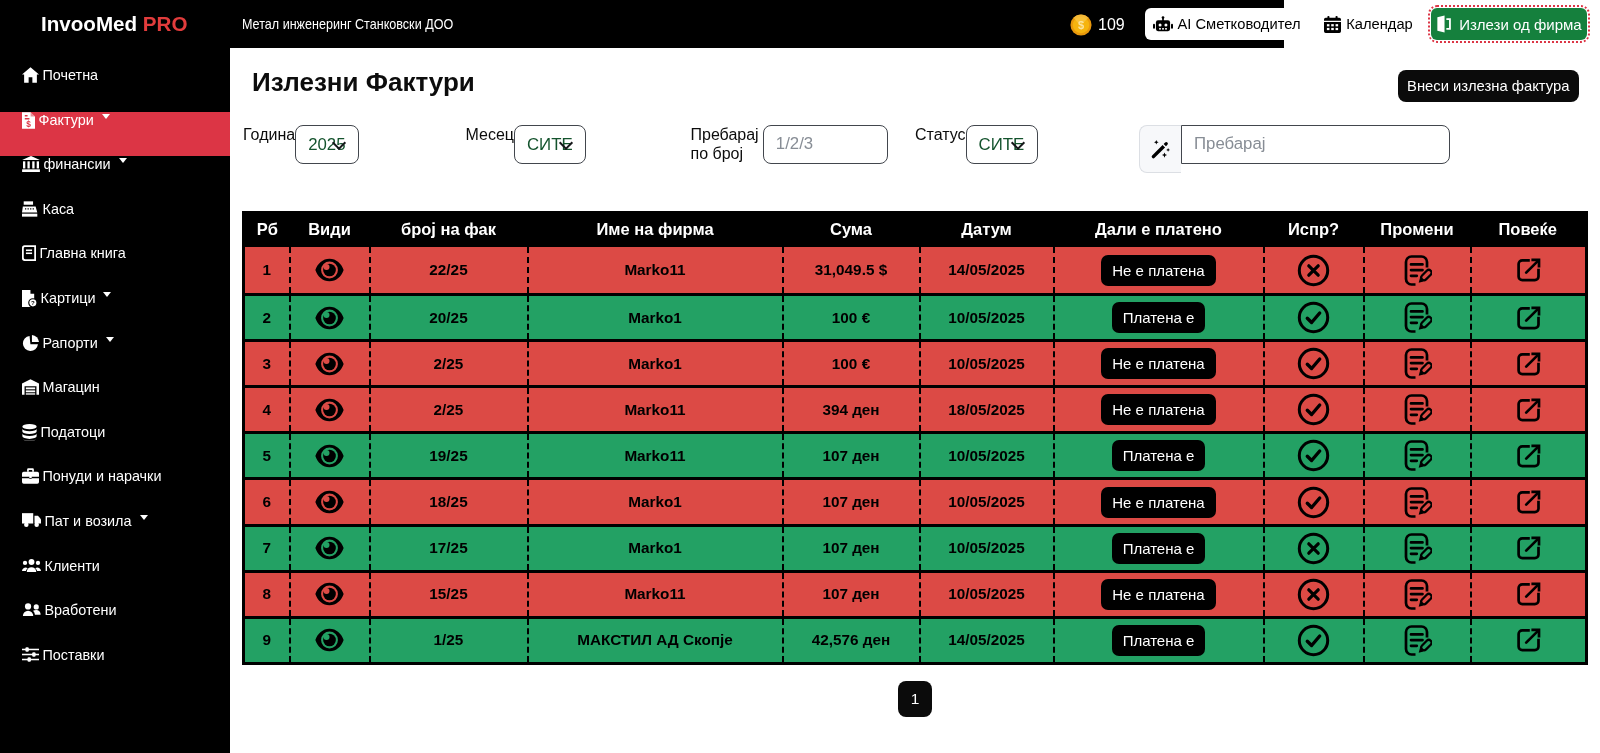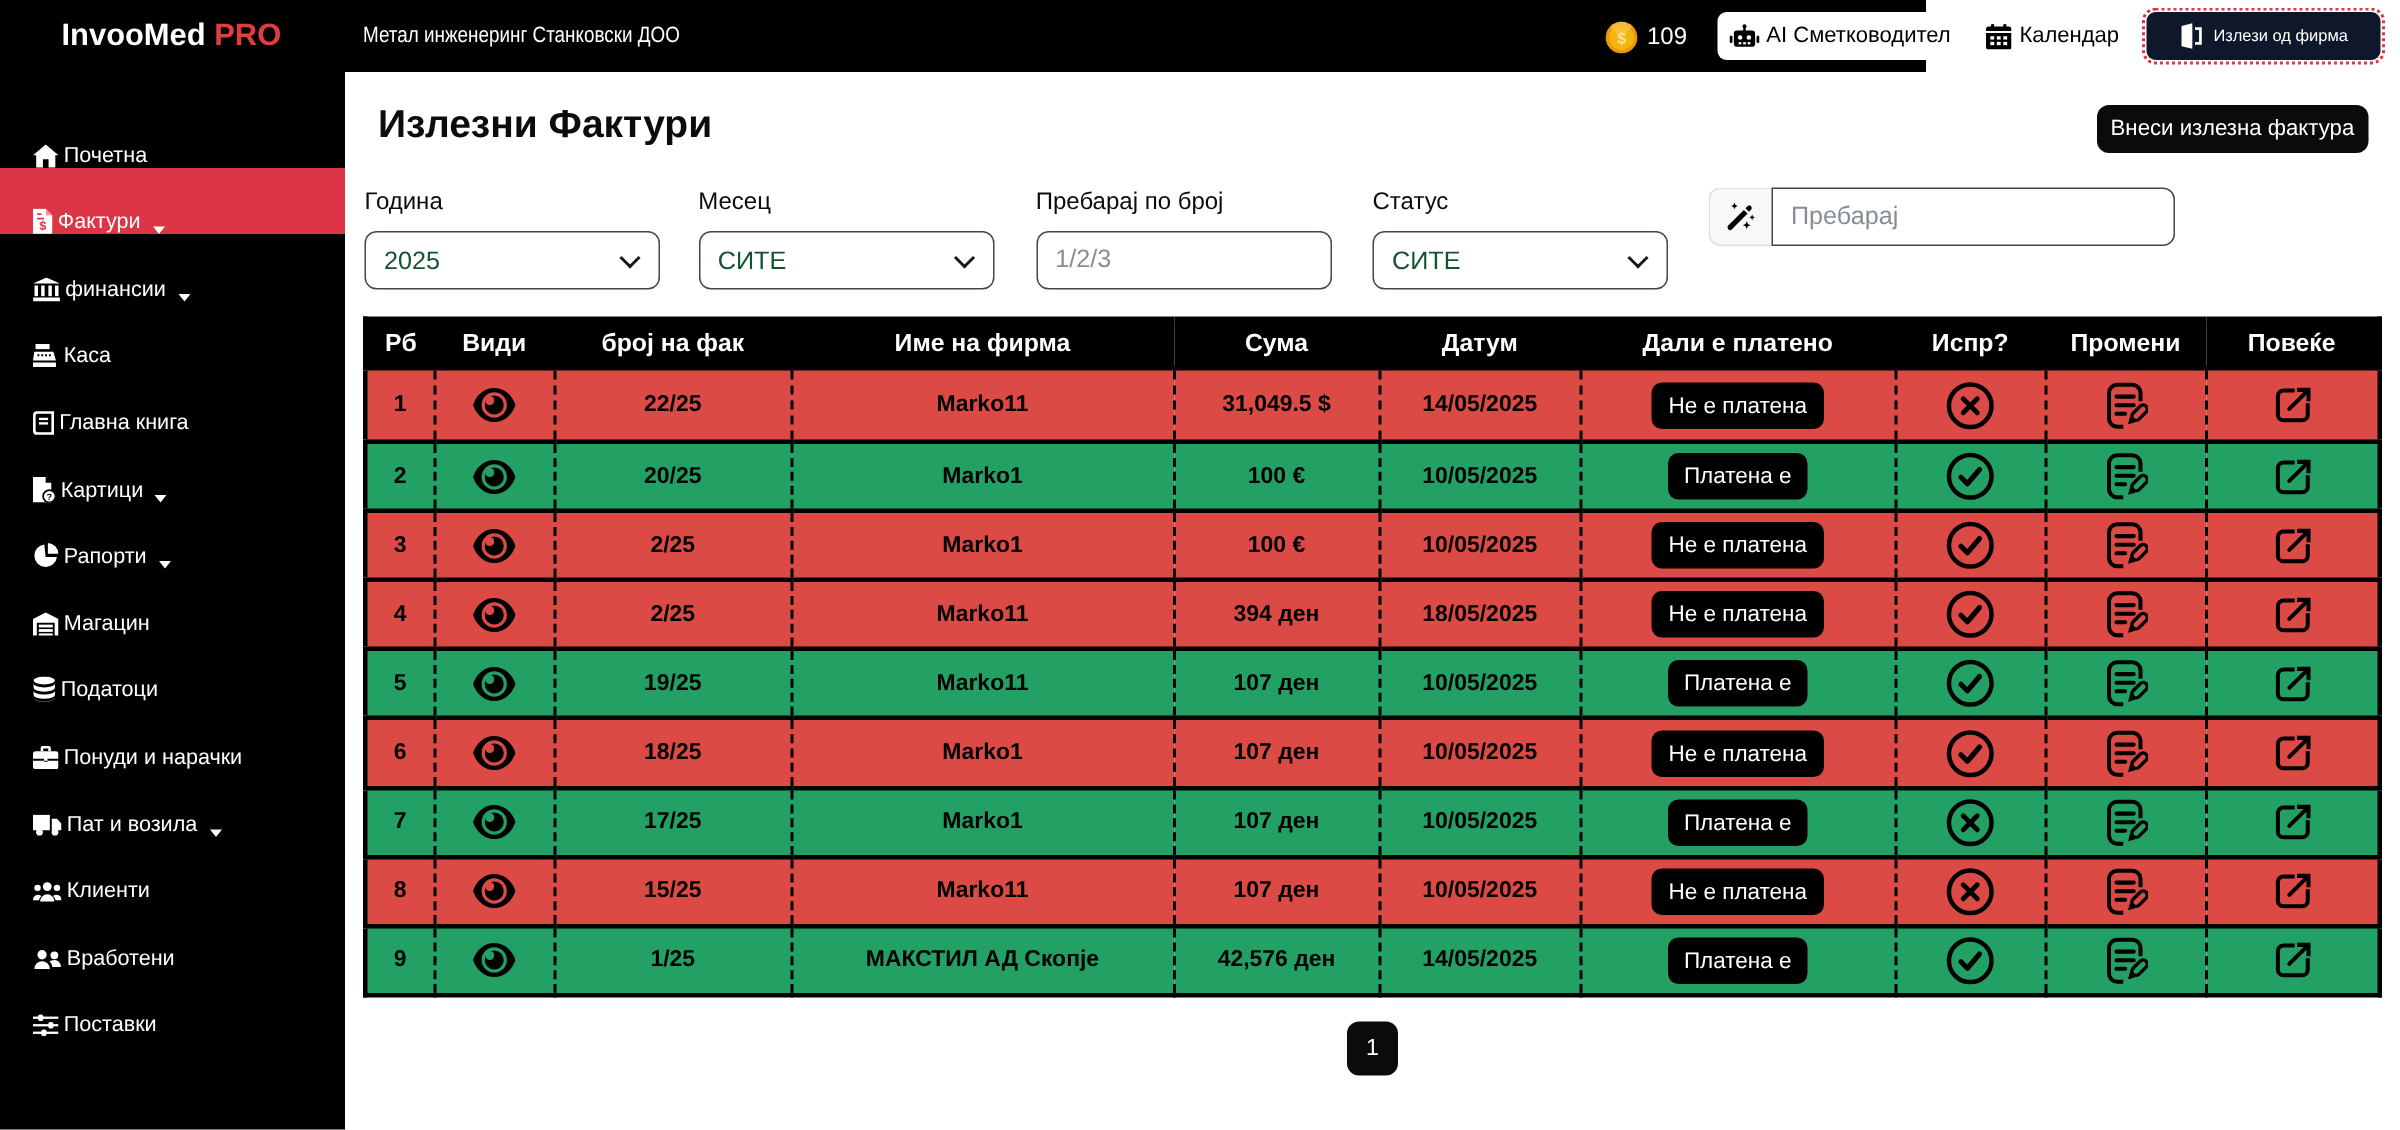--- a/index.html
+++ b/index.html
@@ -7,33 +7,33 @@
 html,body{width:1600px;height:753px;overflow:hidden;background:#fff;font-family:"Liberation Sans",sans-serif}
 .topbar{position:absolute;top:0;left:0;width:1284px;height:48px;background:#000;z-index:5}
 .logo{position:absolute;left:41px;top:14px;font-size:20.6px;line-height:20px;font-weight:bold;color:#fff}
 .logo span{color:#e23c3c}
 .company{position:absolute;left:242px;top:17px;font-size:14.8px;line-height:15px;color:#fff;transform:scaleX(0.85);transform-origin:left center;white-space:nowrap}
 .coin{position:absolute;left:1070px;top:14px}
 .coinnum{position:absolute;left:1098px;top:17px;font-size:16px;line-height:16px;color:#fff}
 .tbtn{position:absolute;top:8px;height:32px;background:#fff;color:#000;border:none;border-radius:6px;font-size:14.7px;font-family:inherit;display:flex;align-items:center;justify-content:center;gap:5px;white-space:nowrap}
 .btn-ai{left:1145px;width:163px}
 .btn-cal{left:1318px;width:101px}
-.btn-exit{left:1431px;width:156px;background:#0f172a;color:#fff;outline:2px dotted #dc3545;outline-offset:1px;font-size:11px}
+.btn-exit{left:1431px;width:156px;background:#15803d;color:#fff;outline:2px dotted #dc3545;outline-offset:1px;font-size:15px}
 .sidebar{position:absolute;top:48px;left:0;width:230px;height:705px;background:#000;z-index:4}
 .menu{list-style:none;padding-top:19px}
-.menu li{height:44.6px;display:flex;align-items:flex-end;padding-left:21.5px;color:#fff;font-size:14.4px;gap:4px;white-space:nowrap}
+.menu li{height:44.6px;display:flex;align-items:flex-start;padding-left:21.5px;color:#fff;font-size:14.4px;gap:4px;white-space:nowrap}
 .menu li.active{background:#dc3545}
 .menu li svg{flex:0 0 auto}
 .caret{display:inline-block;width:0;height:0;border-left:4.5px solid transparent;border-right:4.5px solid transparent;border-top:5.5px solid #fff;margin-left:4px;margin-top:2px}
 
 .main{position:absolute;left:230px;top:48px;width:1370px;height:705px;background:#fff}
 .pagehead h2{position:absolute;left:22px;top:19px;font-size:26px;line-height:30px;font-weight:bold;color:#0c0c0c}
 .addbtn{position:absolute;right:21.5px;top:21.5px;background:#0b0b0b;color:#fff;border:none;border-radius:8px;height:32.5px;padding:0 9px;font-size:14.8px;font-family:inherit}
 .filters{position:absolute;left:13px;top:77px;display:flex}
-.fcol{display:flex;flex-direction:column}
+.fcol{display:flex;flex-direction:row}
 .fcol label{font-size:16px;line-height:19px;color:#0c0c0c;margin-bottom:10px}
 .fctl{height:38.6px;border:1px solid #42464d;border-radius:8px;font-size:16.8px;font-family:inherit;color:#14532d;padding:0 12px;background:#fff;width:100%;appearance:none;-webkit-appearance:none;outline:none}
 .selwrap{position:relative}
 .chev{position:absolute;right:15px;top:13px;width:10px;height:10px;border-right:2.2px solid #16181a;border-bottom:2.2px solid #16181a;transform:rotate(45deg);pointer-events:none}
 .fctl::placeholder{color:#878d95}
 .igroup{display:flex;width:311px}
 .iaddon{width:42px;border:1px solid #dcdfe4;background:#f7f8fa;border-radius:8px 0 0 8px;display:flex;align-items:center;justify-content:center;border-right:none}
 .igroup input{border-radius:0 8px 8px 0;flex:1}
 table{position:absolute;left:12px;top:163px;width:1343px;border-collapse:collapse;table-layout:fixed;border:3px solid #000}
 th{background:#000;color:#fff;font-size:16.5px;font-weight:bold;height:33px;text-align:center;padding:0}

